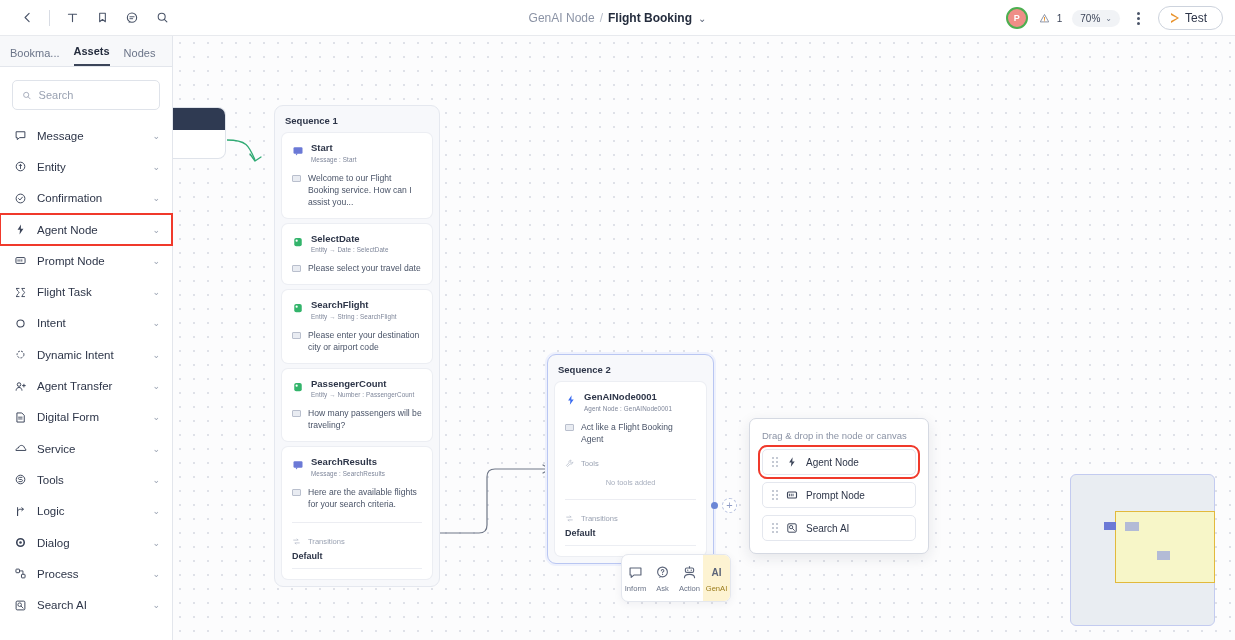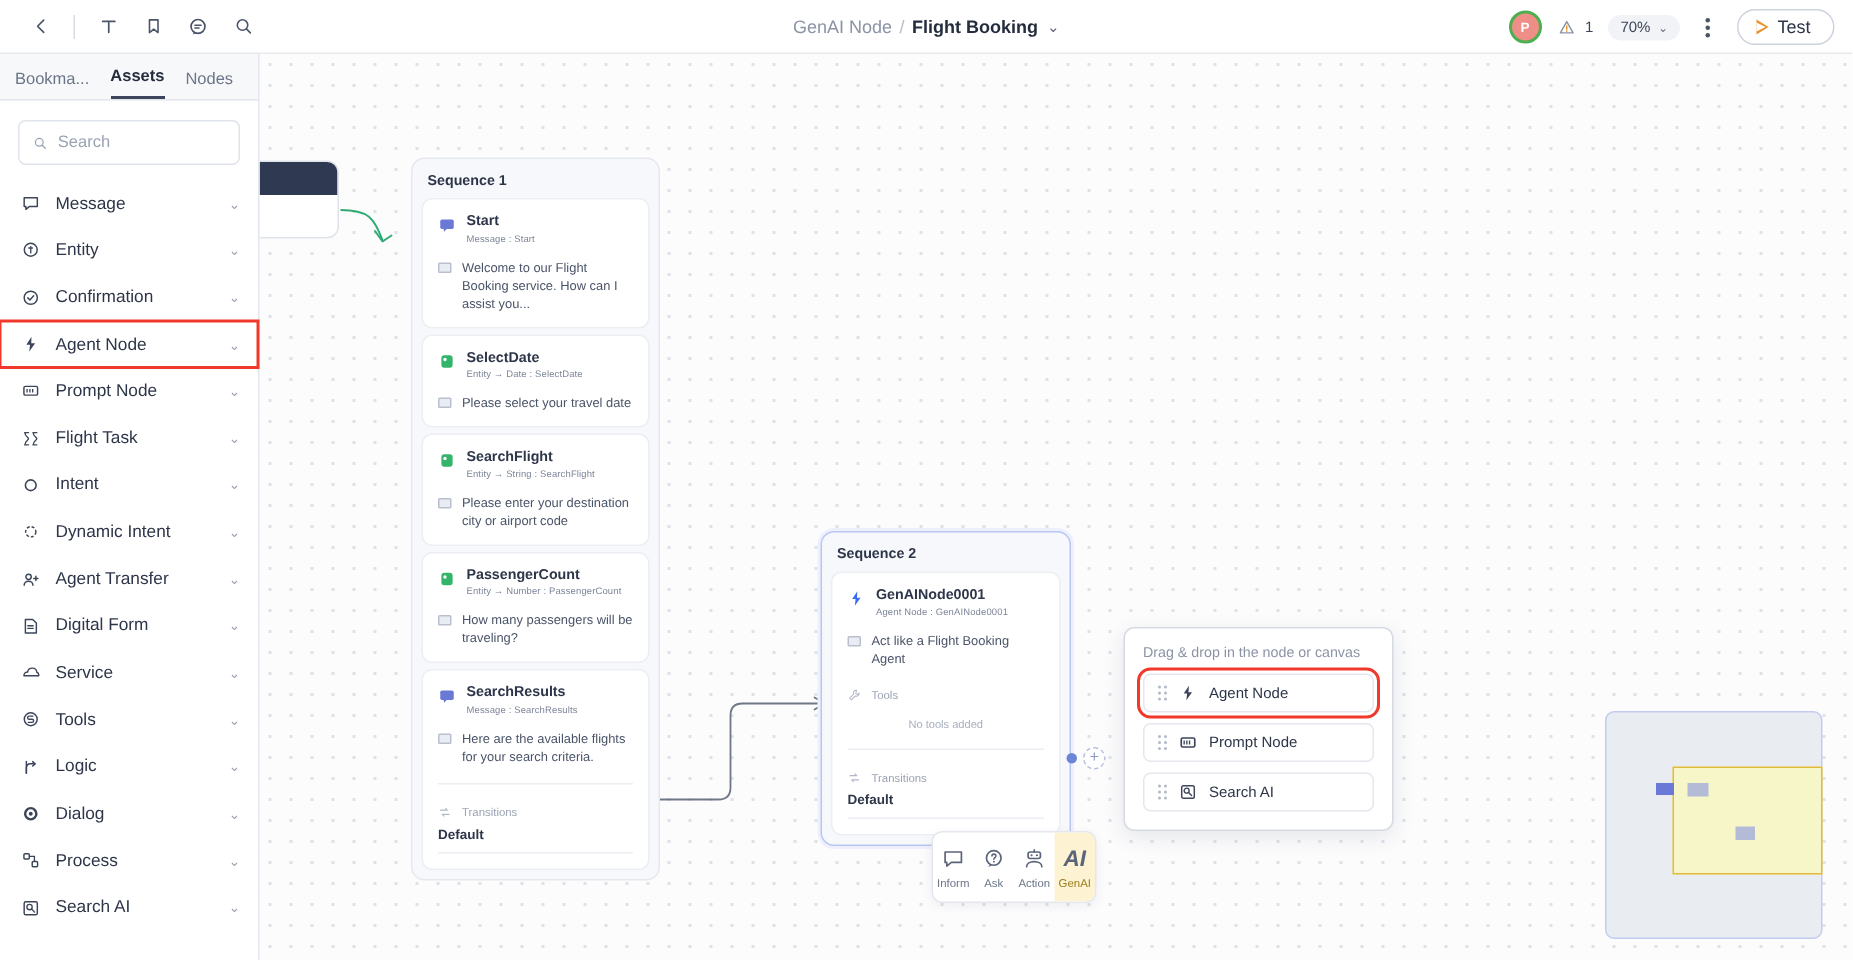--- a/index.html
+++ b/index.html
@@ -202,21 +202,21 @@
     box-shadow: 0 2px 8px rgba(30,38,60,.06);
   }
   .bbitem {
     flex: 1; display: flex; flex-direction: column; align-items: center;
     justify-content: center; gap: 3px; cursor: pointer;
   }
   .bbitem .bbico { height: 17px; display: flex; align-items: center; justify-content: center; color: #5b6479; }
   .bbitem .bblbl { font-size: 7.6px; color: #6b7488; }
   .bbitem.active { background: #fdf3d2; }
   .bbitem.active .bblbl { color: #9a7b1a; }
-  .ai-text { font-size: 15px; font-weight: bold; color: #e8a320; line-height: 15px; font-style: italic; }
+  .ai-text { font-size: 10px; font-weight: bold; color: #e8a320; line-height: 15px; }
 
   
   .minimap {
     position: absolute; left: 897px; top: 438px; width: 145px; height: 152px;
     background: #e9edf2; border: 1px solid #c3cbf0; border-radius: 6px; z-index: 16;
   }
   .mm-view {
     position: absolute; left: 44px; top: 36px; width: 100px; height: 72px;
     border: 1px solid #e2b93c; background: #f7f6c8;
   }

